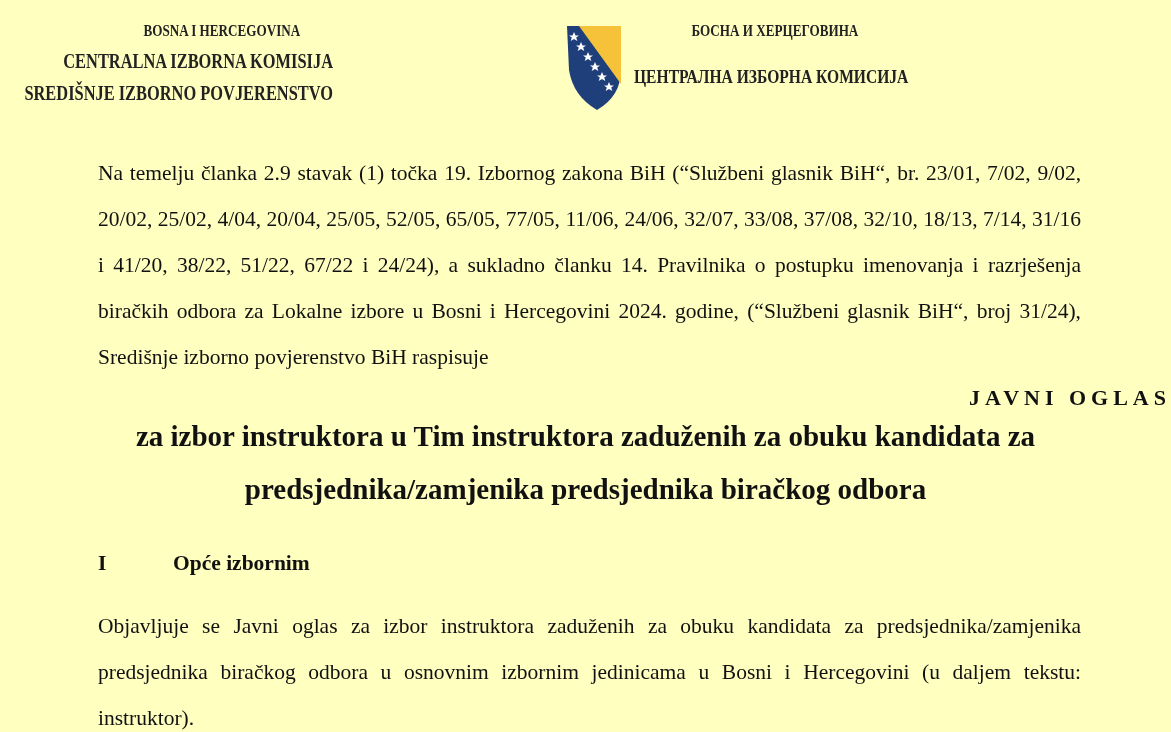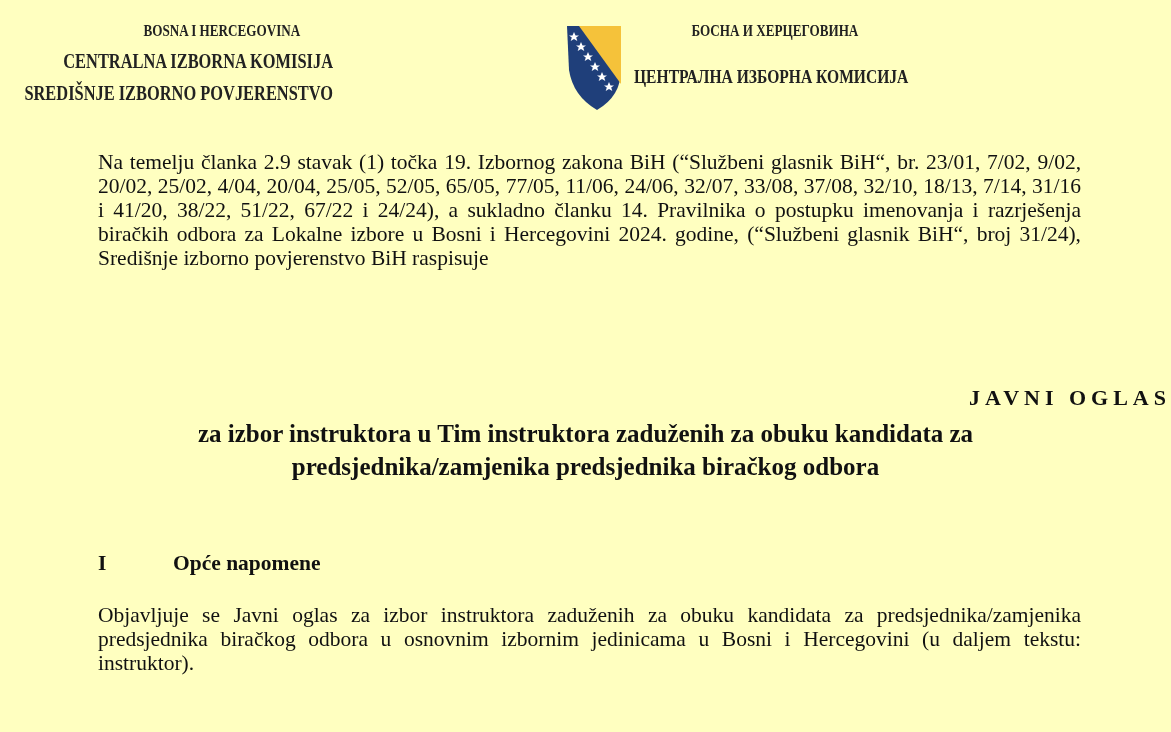--- a/index.html
+++ b/index.html
@@ -23,32 +23,32 @@
     position: absolute; left: 634px; top: 22px;
     font-weight: bold; color: #222;
     transform: scaleX(0.82); transform-origin: left top;
   }
   .hdr-right .r1 { font-size: 16px; position: absolute; left: 70px; top: 0; white-space: nowrap; }
   .hdr-right .r2 { font-size: 19px; position: absolute; left: 0; top: 44px; white-space: nowrap; }
   .coat { position: absolute; left: 565px; top: 24px; width: 58px; height: 88px; }
 
   .para {
     position: absolute; left: 98px; width: 983px;
-    font-size: 21.5px; line-height: 24px; text-align: justify;
+    font-size: 21.5px; line-height: 46px; text-align: justify;
     text-align-last: left;
   }
   .p1 { top: 150px; }
   .p2 { top: 603px; }
   .center {
     position: absolute; left: 0; width: 1171px; text-align: center;
-    font-weight: bold; font-size: 25px;
+    font-weight: bold; font-size: 29px;
   }
   .title { top: 385px; letter-spacing: 5px; font-size: 22px; text-align: right; }
   .subtitle1 { top: 420px; }
-  .subtitle2 { top: 453px; }
+  .subtitle2 { top: 473px; }
   .section {
     position: absolute; top: 551px; left: 98px; font-weight: bold; font-size: 21.5px;
   }
   .section .num { position: absolute; left: 0; }
   .section .lbl { position: absolute; left: 75px; white-space: nowrap; }
 </style>
 </head>
 <body>
 
 <div class="header">
@@ -76,16 +76,16 @@
 </div>
 
 <div class="para p1">Na temelju članka  2.9 stavak (1) točka 19. Izbornog zakona BiH (“Službeni glasnik BiH“, br. 23/01, 7/02, 9/02, 20/02, 25/02, 4/04, 20/04, 25/05, 52/05, 65/05, 77/05, 11/06, 24/06, 32/07, 33/08, 37/08, 32/10, 18/13, 7/14, 31/16 i 41/20, 38/22, 51/22, 67/22 i 24/24), a sukladno članku 14. Pravilnika o postupku imenovanja i razrješenja biračkih odbora za Lokalne izbore u Bosni i Hercegovini 2024. godine, (“Službeni glasnik BiH“, broj 31/24), Središnje izborno povjerenstvo BiH raspisuje</div>
 
 <div class="center title">JAVNI OGLAS</div>
 <div class="center subtitle1">za izbor instruktora u Tim instruktora zaduženih za obuku kandidata za</div>
 <div class="center subtitle2">predsjednika/zamjenika predsjednika biračkog odbora</div>
 
 <div class="section">
   <span class="num">I</span>
-  <span class="lbl">Opće napomene</span>
+  <span class="lbl">Opće izbornim</span>
 </div>
 
 <div class="para p2">Objavljuje se Javni oglas za izbor instruktora zaduženih za obuku kandidata za predsjednika/zamjenika predsjednika biračkog odbora u osnovnim izbornim jedinicama u Bosni i Hercegovini (u daljem tekstu: instruktor).</div>
 
 </body></html>

